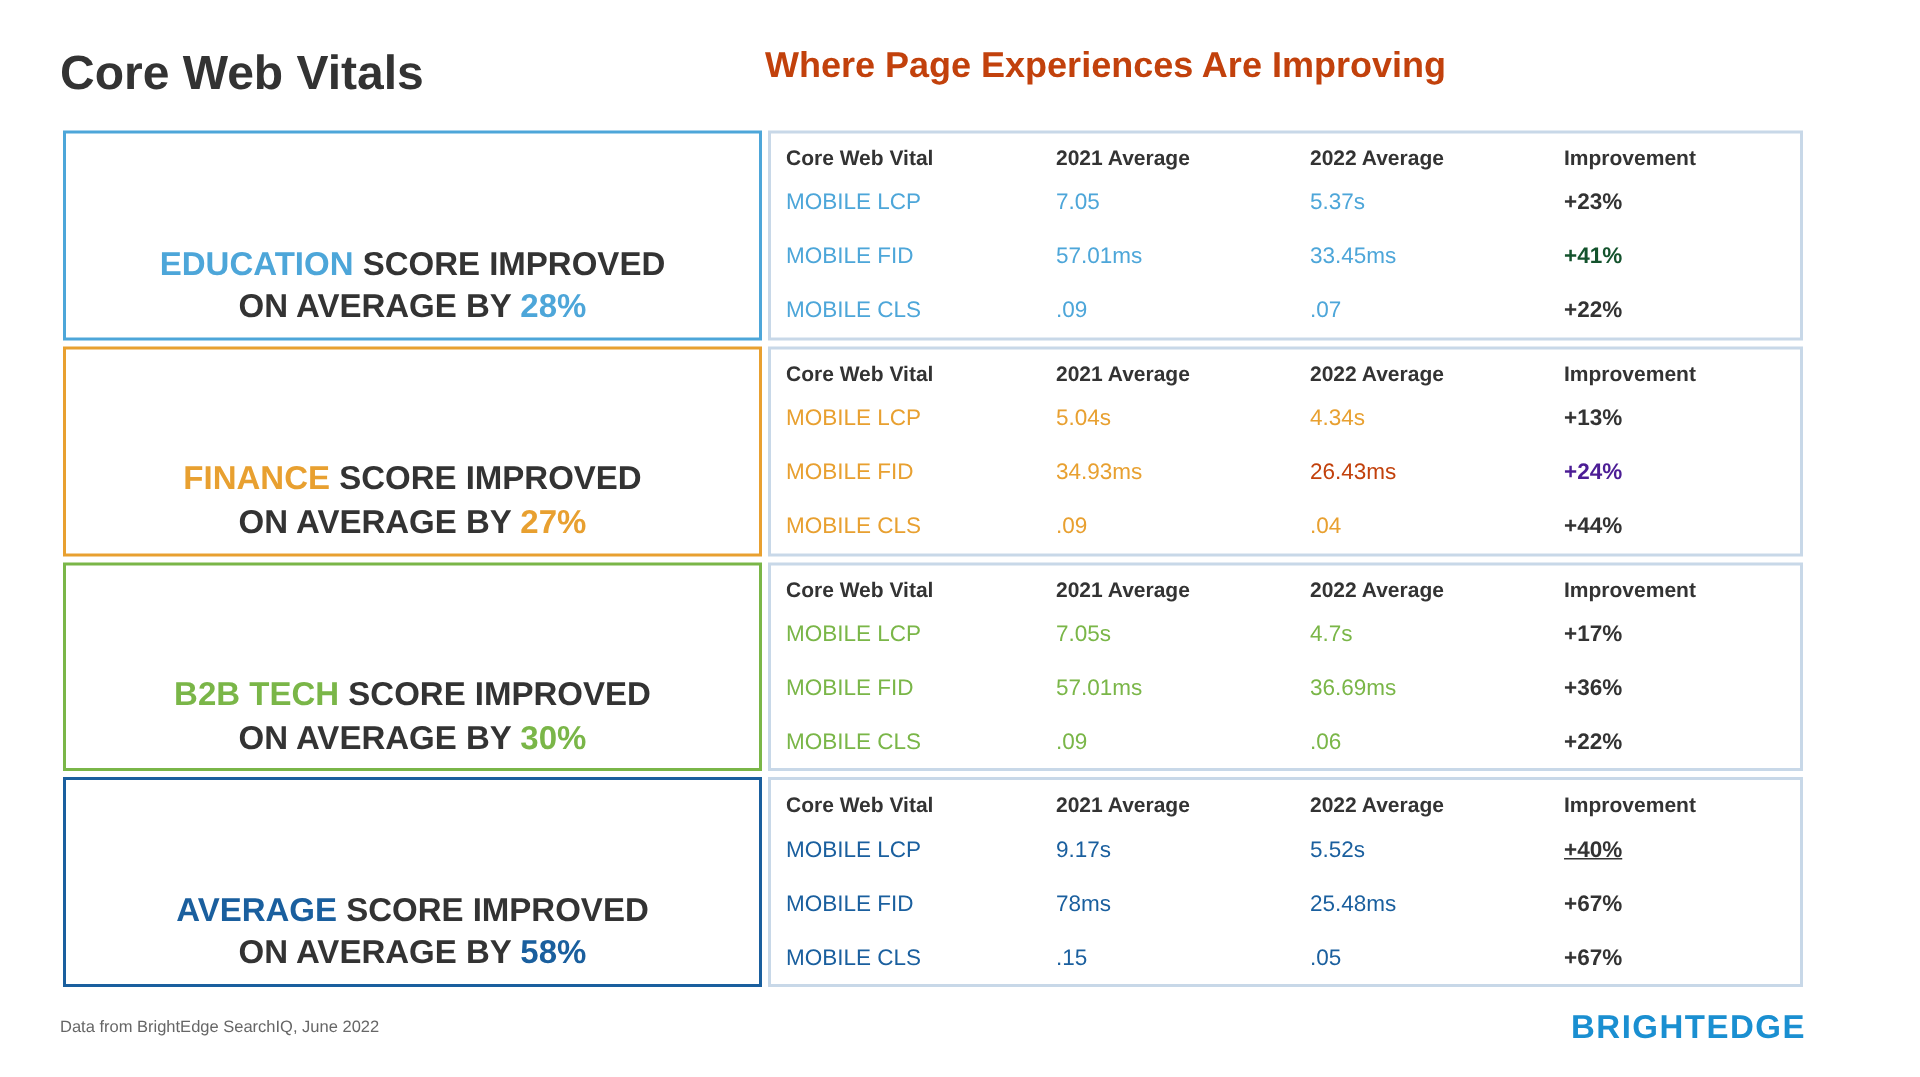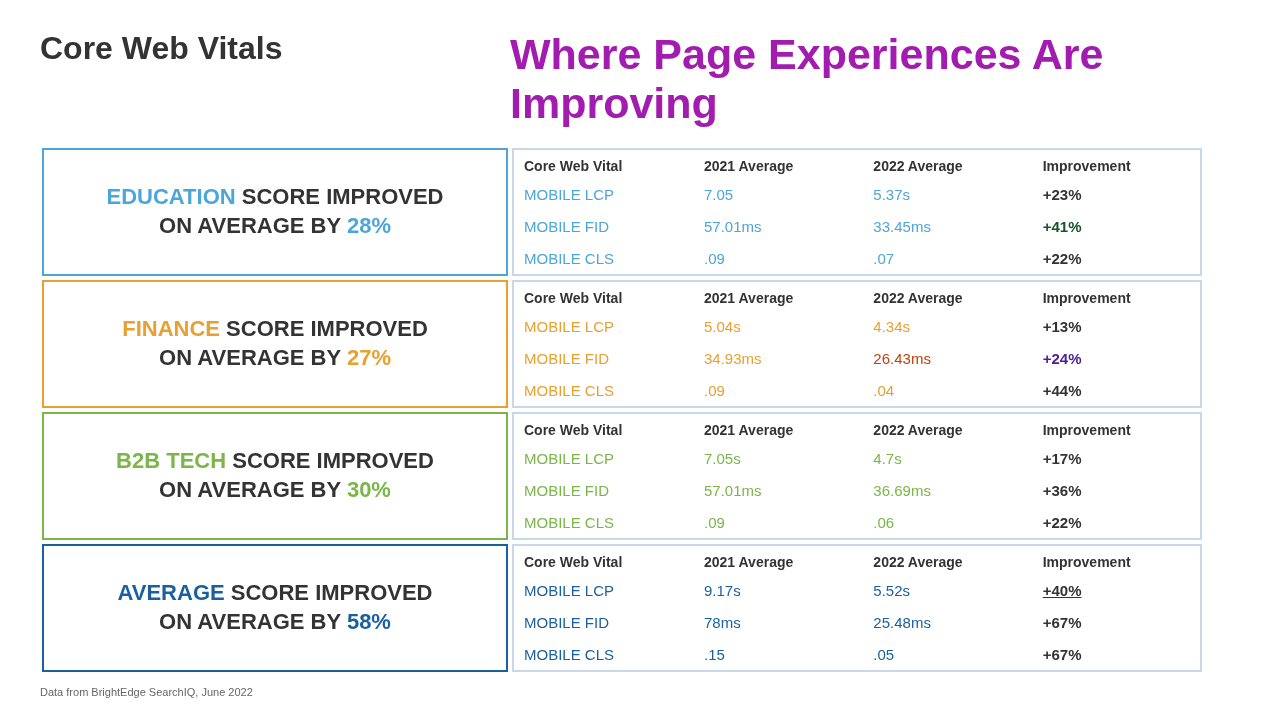--- a/index.html
+++ b/index.html
@@ -35,23 +35,23 @@
       font-size: 32px;
       font-weight: 700;
       color: #333;
     }
 
     .right-header {
       flex: 1;
     }
 
     .right-header h2 {
-      font-size: 43px;
+      font-size: 24px;
       font-weight: 700;
-      color: #a21caf;
+      color: #c2410c;
     }
 
     .content-area {
       display: flex;
       flex: 1;
       gap: 0;
     }
 
     .left-col {
       width: 470px;
@@ -65,23 +65,23 @@
       flex: 1;
       display: flex;
       flex-direction: column;
       gap: 0;
     }
 
     .left-box {
       flex: 1;
       border: 2px solid;
       display: flex;
-      align-items: center;
+      align-items: flex-end;
       justify-content: center;
-      padding: 32px 20px;
+      padding: 6px 20px;
       margin: 2px;
     }
 
     .left-box.blue { border-color: #4da6d9; }
     .left-box.orange { border-color: #e8a030; }
     .left-box.green { border-color: #7ab648; }
     .left-box.navy { border-color: #1a5f9e; }
 
     .left-box-text {
       font-size: 22px;
@@ -323,14 +323,15 @@
                 <td style="color: rgb(51, 51, 51); font-weight: 700;">+67%</td>
               </tr>
             </tbody>
           </table>
         </div>
       </div>
   </div>
 
   <div class="footer">
     <span class="footer-note">Data from BrightEdge SearchIQ, June 2022</span>
+    <span class="brightedge-logo">BRIGHTEDGE</span>
   </div>
 </div>
 
 </body></html>

